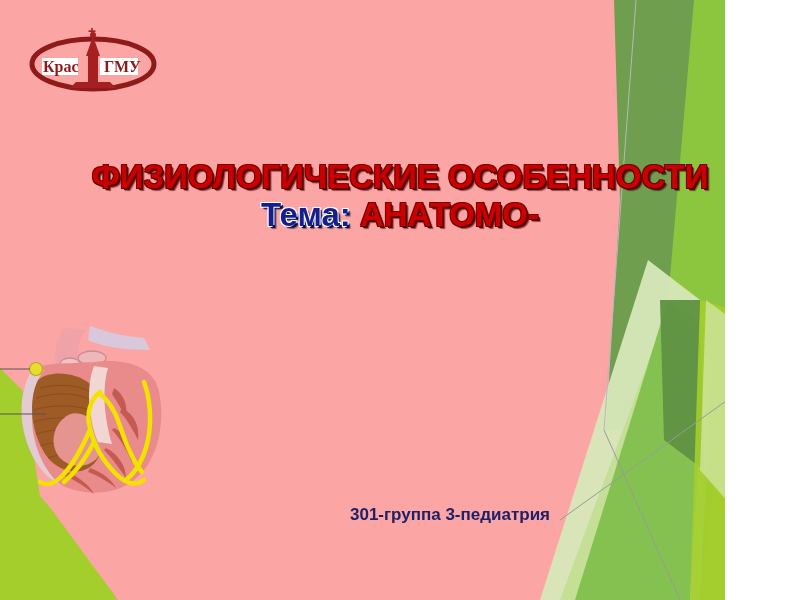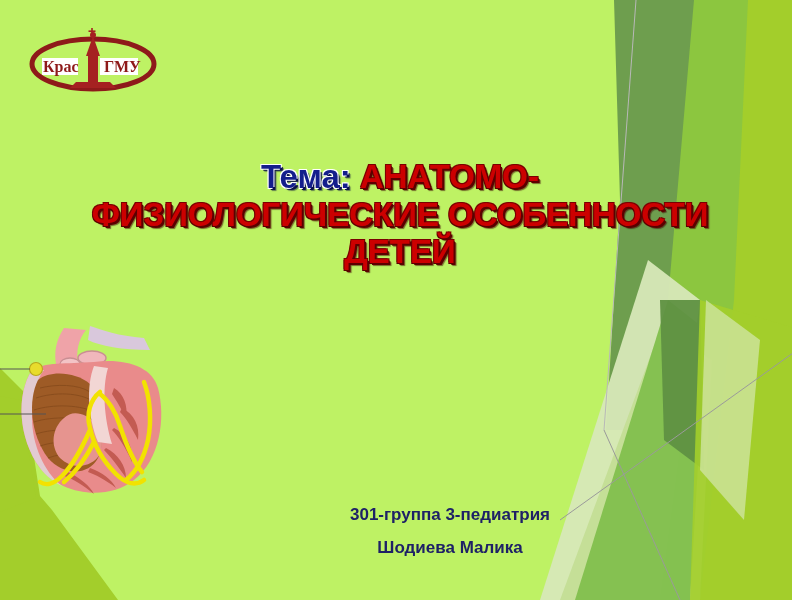--- a/index.html
+++ b/index.html
@@ -2,24 +2,24 @@
 <html><head>
 <meta charset="utf-8">
 <style>
   html, body {
     margin: 0;
     padding: 0;
     background: #ffffff;
   }
   #slide {
     position: relative;
-    width: 792px;
+    width: 725px;
     height: 600px;
     overflow: hidden;
-    background: #bef264;
+    background: #fca5a5;
     font-family: "Liberation Sans", sans-serif;
   }
 
   
   #bg-decor {
     position: absolute;
     inset: 0;
     width: 800px;
     height: 600px;
     z-index: 1;
@@ -198,23 +198,21 @@
     </g>
     <circle cx="42" cy="47" r="6.5" fill="#E8DC2C" stroke="#B9A81C" stroke-width="1.2"></circle>
 
     <g stroke="#555555" stroke-width="1">
       <line x1="2" y1="47" x2="36" y2="47"></line>
       <line x1="2" y1="92" x2="52" y2="92"></line>
     </g>
   </svg>
 
   <div id="title-block">
+    <div class="title-line t-red">ФИЗИОЛОГИЧЕСКИЕ ОСОБЕННОСТИ</div>
     <div class="title-line"><span class="t-blue">Тема:</span><span class="t-blue"> </span><span class="t-red">АНАТОМО-</span></div>
-    <div class="title-line t-red">ФИЗИОЛОГИЧЕСКИЕ ОСОБЕННОСТИ</div>
-    <div class="title-line t-red">ДЕТЕЙ</div>
   </div>
 
   <div id="subtitle-block">
     <div class="subtitle-line">301-группа 3-педиатрия</div>
-    <div class="subtitle-line">Шодиева Малика</div>
   </div>
 
 </div>
 
 </body></html>

